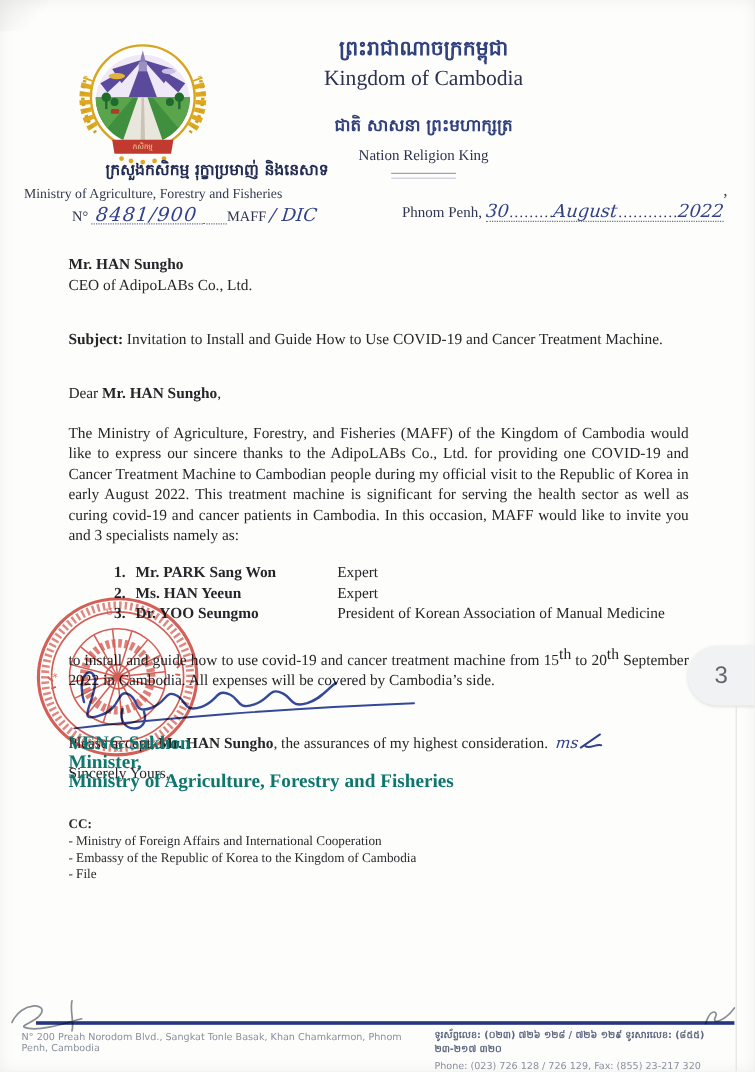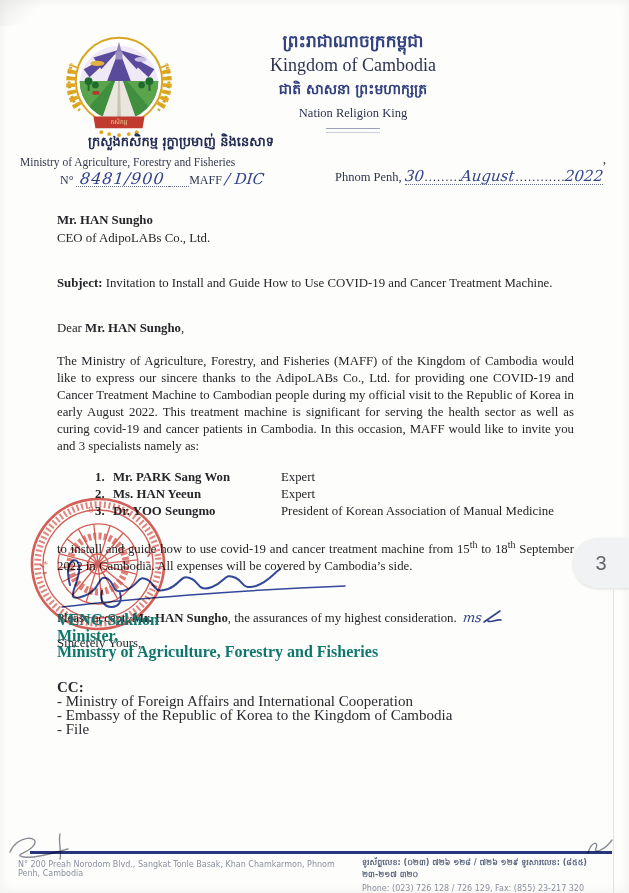--- a/index.html
+++ b/index.html
@@ -7,21 +7,21 @@
   .page{
     position:relative;width:629px;height:893px;margin:0 auto;
     background:#fdfdfb;overflow:hidden;
     box-shadow:inset 0 0 12px rgba(0,0,0,.06);
   }
   
   .emblem{position:absolute;left:60px;top:30px;width:118px;height:110px;}
   .hdr-center{position:absolute;left:208px;top:30px;width:290px;text-align:center;color:#233057;}
   .khmer-big{font-weight:bold;color:#31407e;font-size:17px;line-height:22px;font-family:"DejaVu Sans",sans-serif;}
   .kingdom-en{font-size:18px;color:#2c3350;margin-top:3px;}
-  .khmer-motto{font-weight:bold;color:#31407e;font-size:14px;line-height:19px;margin-top:4px;font-family:"DejaVu Sans",sans-serif;}
+  .khmer-motto{font-weight:bold;color:#31407e;font-size:14px;line-height:19px;margin-top:20px;font-family:"DejaVu Sans",sans-serif;}
   .motto-en{font-size:12.5px;color:#2c3350;margin-top:7px;}
   .hdr-divider{width:54px;height:3px;margin:7px auto 0;border-top:1px solid #9aa0b5;border-bottom:1px solid #c9ccda;}
   
   .ministry{position:absolute;left:16px;top:133px;width:330px;}
   .ministry-kh{font-weight:bold;color:#232c52;font-size:13px;font-family:"DejaVu Sans",sans-serif;text-align:center;}
   .ministry-en{font-size:11.5px;color:#33394f;margin-top:4px;margin-left:4px;}
   .ref-line{margin-top:2px;margin-left:44px;font-size:12px;color:#2f3550;white-space:nowrap;}
   .hand{font-style:italic;color:#32418a;font-family:"DejaVu Serif",serif;transform:skewX(-6deg);display:inline-block;}
   .dots{border-bottom:1.5px dotted #6a6f88;display:inline-block;padding:0 4px;line-height:12px;}
   .ref-hand{font-size:16px;letter-spacing:1px;}
@@ -37,30 +37,30 @@
   .recipient-name{font-weight:bold;}
   .recipient-title{margin-top:1px;}
   .subject-line{margin-top:28px;}
   .dear-line{margin-top:28px;}
   .para{margin-top:16px;text-align:justify;}
   .spec-list{margin-top:14px;margin-left:38px;}
   .spec-row{display:flex;line-height:17px;}
   .spec-num{width:18px;font-weight:bold;}
   .spec-name{width:168px;font-weight:bold;}
   .spec-role{flex:1;}
-  sup{font-size:10px;}
+  sup{font-size:13px;}
   .closing{margin-top:34px;}
   .initials-hand{color:#32418a;font-size:13px;font-style:italic;margin-left:6px;}
   .sincerely{margin-top:8px;}
   
   .stamp{position:absolute;left:24px;top:494px;width:148px;height:140px;mix-blend-mode:multiply;opacity:.88;transform:rotate(-6deg);}
   .signature{position:absolute;left:40px;top:545px;width:320px;height:75px;mix-blend-mode:multiply;}
   .signer{position:absolute;left:57px;top:612px;font-size:16px;color:#0f766e;font-weight:bold;line-height:16px;}
   
-  .cc{position:absolute;left:57px;top:680px;font-size:15px;color:#2a2a30;line-height:14px;}
+  .cc{position:absolute;left:57px;top:680px;font-size:11px;color:#2a2a30;line-height:14px;}
   .cc-label{font-weight:bold;}
   
   .footer-rule{position:absolute;left:30px;top:851px;width:582px;height:2.5px;background:#26357e;}
   .footer{position:absolute;left:18px;top:857px;width:600px;display:flex;font-family:"DejaVu Sans",sans-serif;}
   .f-col-left{width:330px;}
   .f-col-right{flex:1;padding-left:14px;}
   .f-kh{font-size:8px;color:#5d6880;font-weight:bold;}
   .f-en{font-size:8px;color:#8a8f9e;margin-top:3px;}
   
   .page-badge{
@@ -179,21 +179,21 @@
         <span class="spec-name">Ms. HAN Yeeun</span>
         <span class="spec-role">Expert</span>
       </div>
       <div class="spec-row">
         <span class="spec-num">3.</span>
         <span class="spec-name">Dr. YOO Seungmo</span>
         <span class="spec-role">President of Korean Association of Manual Medicine</span>
       </div>
     </div>
 
-    <div class="para"><span>to install and guide how to use covid-19 and cancer treatment machine from 15</span><sup>th</sup><span> to 18</span><sup>th</sup><span> September 2022 in Cambodia. All expenses will be covered by Cambodia’s side.</span></div>
+    <div class="para"><span>to install and guide how to use covid-19 and cancer treatment machine from 15</span><sup>th</sup><span> to 20</span><sup>th</sup><span> September 2022 in Cambodia. All expenses will be covered by Cambodia’s side.</span></div>
 
     <div class="closing"><span>Please accept, </span><span class="b">Mr. HAN Sungho</span><span>, the assurances of my highest consideration.</span><span class="hand initials-hand">ms</span><svg width="22" height="16" style="vertical-align:-3px">
           <path d="M2 13 L18 2 M6 12 C10 14 14 10 19 11" stroke="#32418a" stroke-width="1.6" fill="none" stroke-linecap="round"></path>
         </svg></div>
 
     <div class="sincerely">Sincerely Yours,</div>
   </div>
 
   <svg class="stamp" viewBox="0 0 148 140">
     <g stroke="#cf4a42" fill="none">

